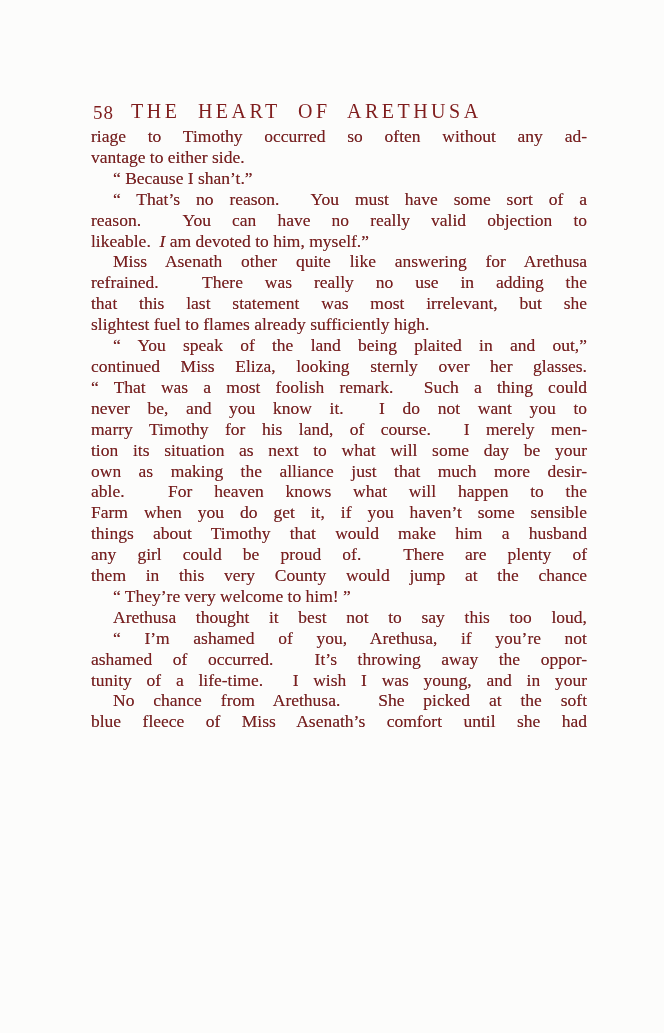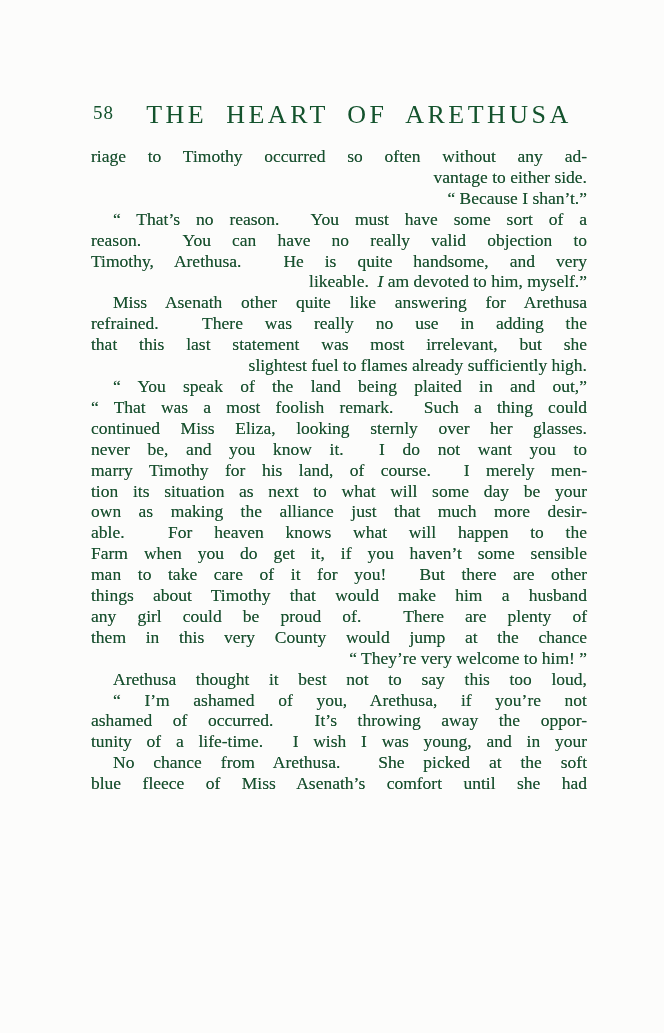--- a/index.html
+++ b/index.html
@@ -8,60 +8,60 @@
     background: #e9e9e7;
   }
   .page {
     position: relative;
     width: 664px;
     height: 1033px;
     margin: 0 auto;
     background: #fcfcfb;
     overflow: hidden;
     font-family: "Liberation Serif", "DejaVu Serif", serif;
-    color: #14532d;
+    color: #7f1d1d;
   }
   .header {
     position: absolute;
     left: 91px;
     top: 100px;
     width: 496px;
     height: 28px;
   }
   .page-number {
     position: absolute;
     left: 2px;
     top: 2px;
     font-size: 19px;
     letter-spacing: 1px;
   }
   .running-title {
     position: absolute;
     left: 40px;
     right: 0;
     top: 0;
-    text-align: center;
-    font-size: 26px;
+    text-align: left;
+    font-size: 20px;
     letter-spacing: 3.5px;
     word-spacing: 9px;
     white-space: nowrap;
   }
   .body-text {
     position: absolute;
     left: 91px;
-    top: 146px;
+    top: 126px;
     width: 496px;
     font-size: 17.5px;
     line-height: 20.9px;
     text-shadow: 0 0 0.5px rgba(30,30,30,0.55);
   }
   .line {
     white-space: pre-wrap;
     min-height: 20.9px;
-    text-align: right;
+    text-align: left;
   }
   .line.justify {
     text-align: justify;
     text-align-last: justify;
   }
   .line.indent {
     text-indent: 22px;
   }
   .italic {
     font-style: italic;
@@ -74,36 +74,34 @@
   <div class="header">
     <span class="page-number">58</span>
     <span class="running-title">THE HEART OF ARETHUSA</span>
   </div>
   <div class="body-text">
       <div class="line justify"><span>riage to Timothy occurred so often without any ad-</span></div>
       <div class="line"><span>vantage to either side.</span></div>
       <div class="line indent"><span>“ Because I shan’t.”</span></div>
       <div class="line justify indent"><span>“ That’s no reason.  You must have some sort of a</span></div>
       <div class="line justify"><span>reason.  You can have no really valid objection to</span></div>
-      <div class="line justify"><span>Timothy, Arethusa.  He is quite handsome, and very</span></div>
       <div class="line"><span>likeable.  </span><span class="italic">I</span><span> am devoted to him, myself.”</span></div>
       <div class="line justify indent"><span>Miss Asenath other quite like answering for Arethusa</span></div>
       <div class="line justify"><span>refrained.  There was really no use in adding the</span></div>
       <div class="line justify"><span>that this last statement was most irrelevant, but she</span></div>
       <div class="line"><span>slightest fuel to flames already sufficiently high.</span></div>
       <div class="line justify indent"><span>“ You speak of the land being plaited in and out,”</span></div>
+      <div class="line justify"><span>continued Miss Eliza, looking sternly over her glasses.</span></div>
       <div class="line justify"><span>“ That was a most foolish remark.  Such a thing could</span></div>
-      <div class="line justify"><span>continued Miss Eliza, looking sternly over her glasses.</span></div>
       <div class="line justify"><span>never be, and you know it.  I do not want you to</span></div>
       <div class="line justify"><span>marry Timothy for his land, of course.  I merely men-</span></div>
       <div class="line justify"><span>tion its situation as next to what will some day be your</span></div>
       <div class="line justify"><span>own as making the alliance just that much more desir-</span></div>
       <div class="line justify"><span>able.  For heaven knows what will happen to the</span></div>
       <div class="line justify"><span>Farm when you do get it, if you haven’t some sensible</span></div>
-      <div class="line justify"><span>man to take care of it for you!  But there are other</span></div>
       <div class="line justify"><span>things about Timothy that would make him a husband</span></div>
       <div class="line justify"><span>any girl could be proud of.  There are plenty of</span></div>
       <div class="line justify"><span>them in this very County would jump at the chance</span></div>
       <div class="line indent"><span>“ They’re very welcome to him! ”</span></div>
       <div class="line justify indent"><span>Arethusa thought it best not to say this too loud,</span></div>
       <div class="line justify indent"><span>“ I’m ashamed of you, Arethusa, if you’re not</span></div>
       <div class="line justify"><span>ashamed of occurred.  It’s throwing away the oppor-</span></div>
       <div class="line justify"><span>tunity of a life-time.  I wish I was young, and in your</span></div>
       <div class="line justify indent"><span>No chance from Arethusa.  She picked at the soft</span></div>
       <div class="line justify"><span>blue fleece of Miss Asenath’s comfort until she had</span></div>

